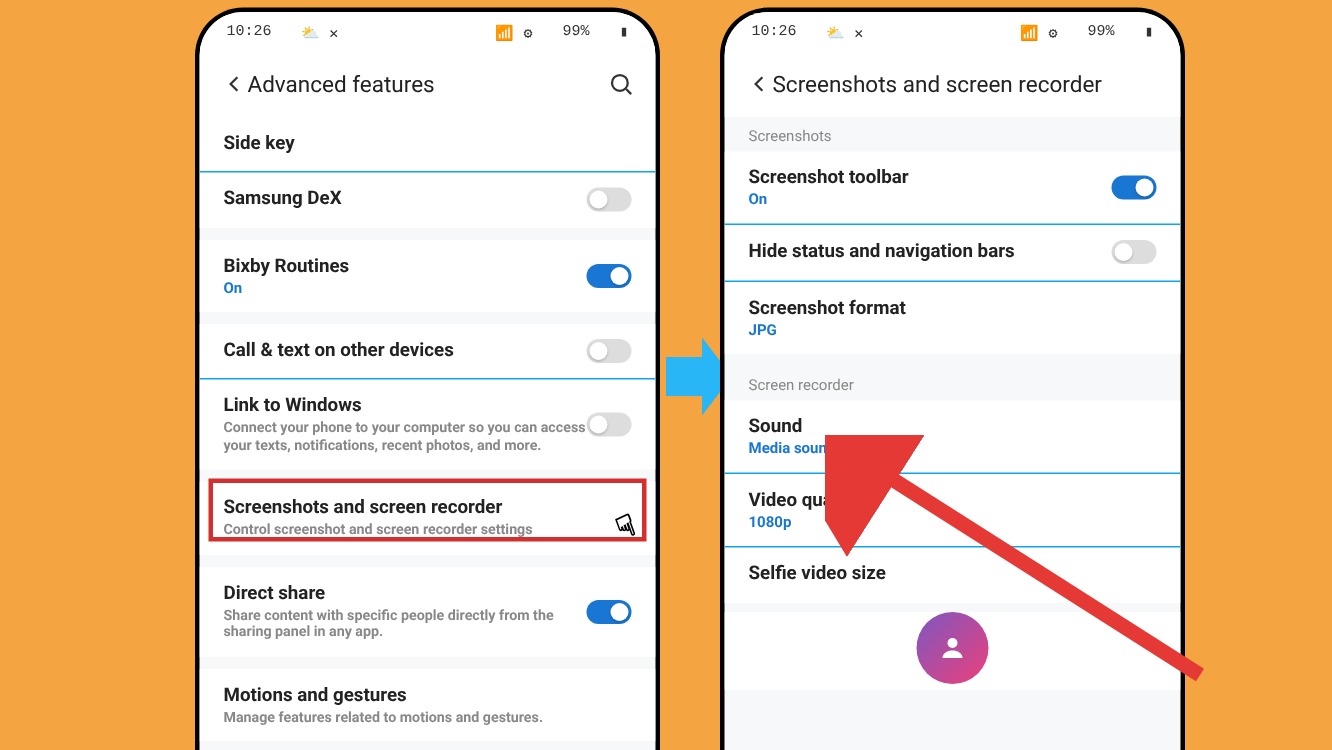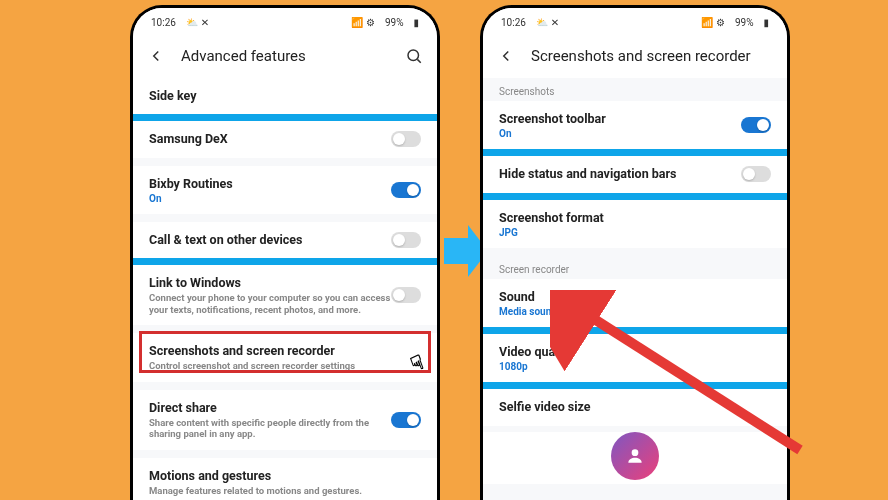--- a/index.html
+++ b/index.html
@@ -45,41 +45,41 @@
   .camera-hole {
     position: absolute;
     left: 50%;
     top: 7px;
     transform: translateX(-50%);
     width: 10px;
     height: 10px;
     background: #000;
     border-radius: 50%;
   }
-  .status-left, .status-right { display: flex; gap: 10px; align-items: center; }
+  .status-left, .status-right { display: flex; gap: 20px; align-items: flex-start; font-family: Liberation Mono, monospace; }
   .header {
     height: 44px;
     display: flex;
     align-items: center;
     padding: 0 14px;
-    gap: 16px;
+    gap: 0;
     background: #fff;
   }
   .header-title { font-size: 15px; color: #222; flex: 1; }
   .back-icon, .search-icon { width: 18px; height: 18px; color: #333; }
   .content { padding: 0; }
   .section-label {
     font-size: 10px;
     color: #888;
     padding: 8px 16px 4px 16px;
   }
   .item {
     background: #fff;
     padding: 10px 16px;
-    border-top: 7px solid #0ea5e9;
+    border-top: 1px solid #0ea5e9;
     display: flex;
     align-items: center;
     justify-content: space-between;
     position: relative;
   }
   .item:first-of-type { border-top: none; }
   .item-text { flex: 1; }
   .item-title { font-size: 12.5px; color: #222; line-height: 1.3; }
   .item-sub { font-size: 9.5px; color: #888; line-height: 1.2; margin-top: 1px; }
   .item-value { font-size: 10px; color: #1976d2; margin-top: 1px; }

